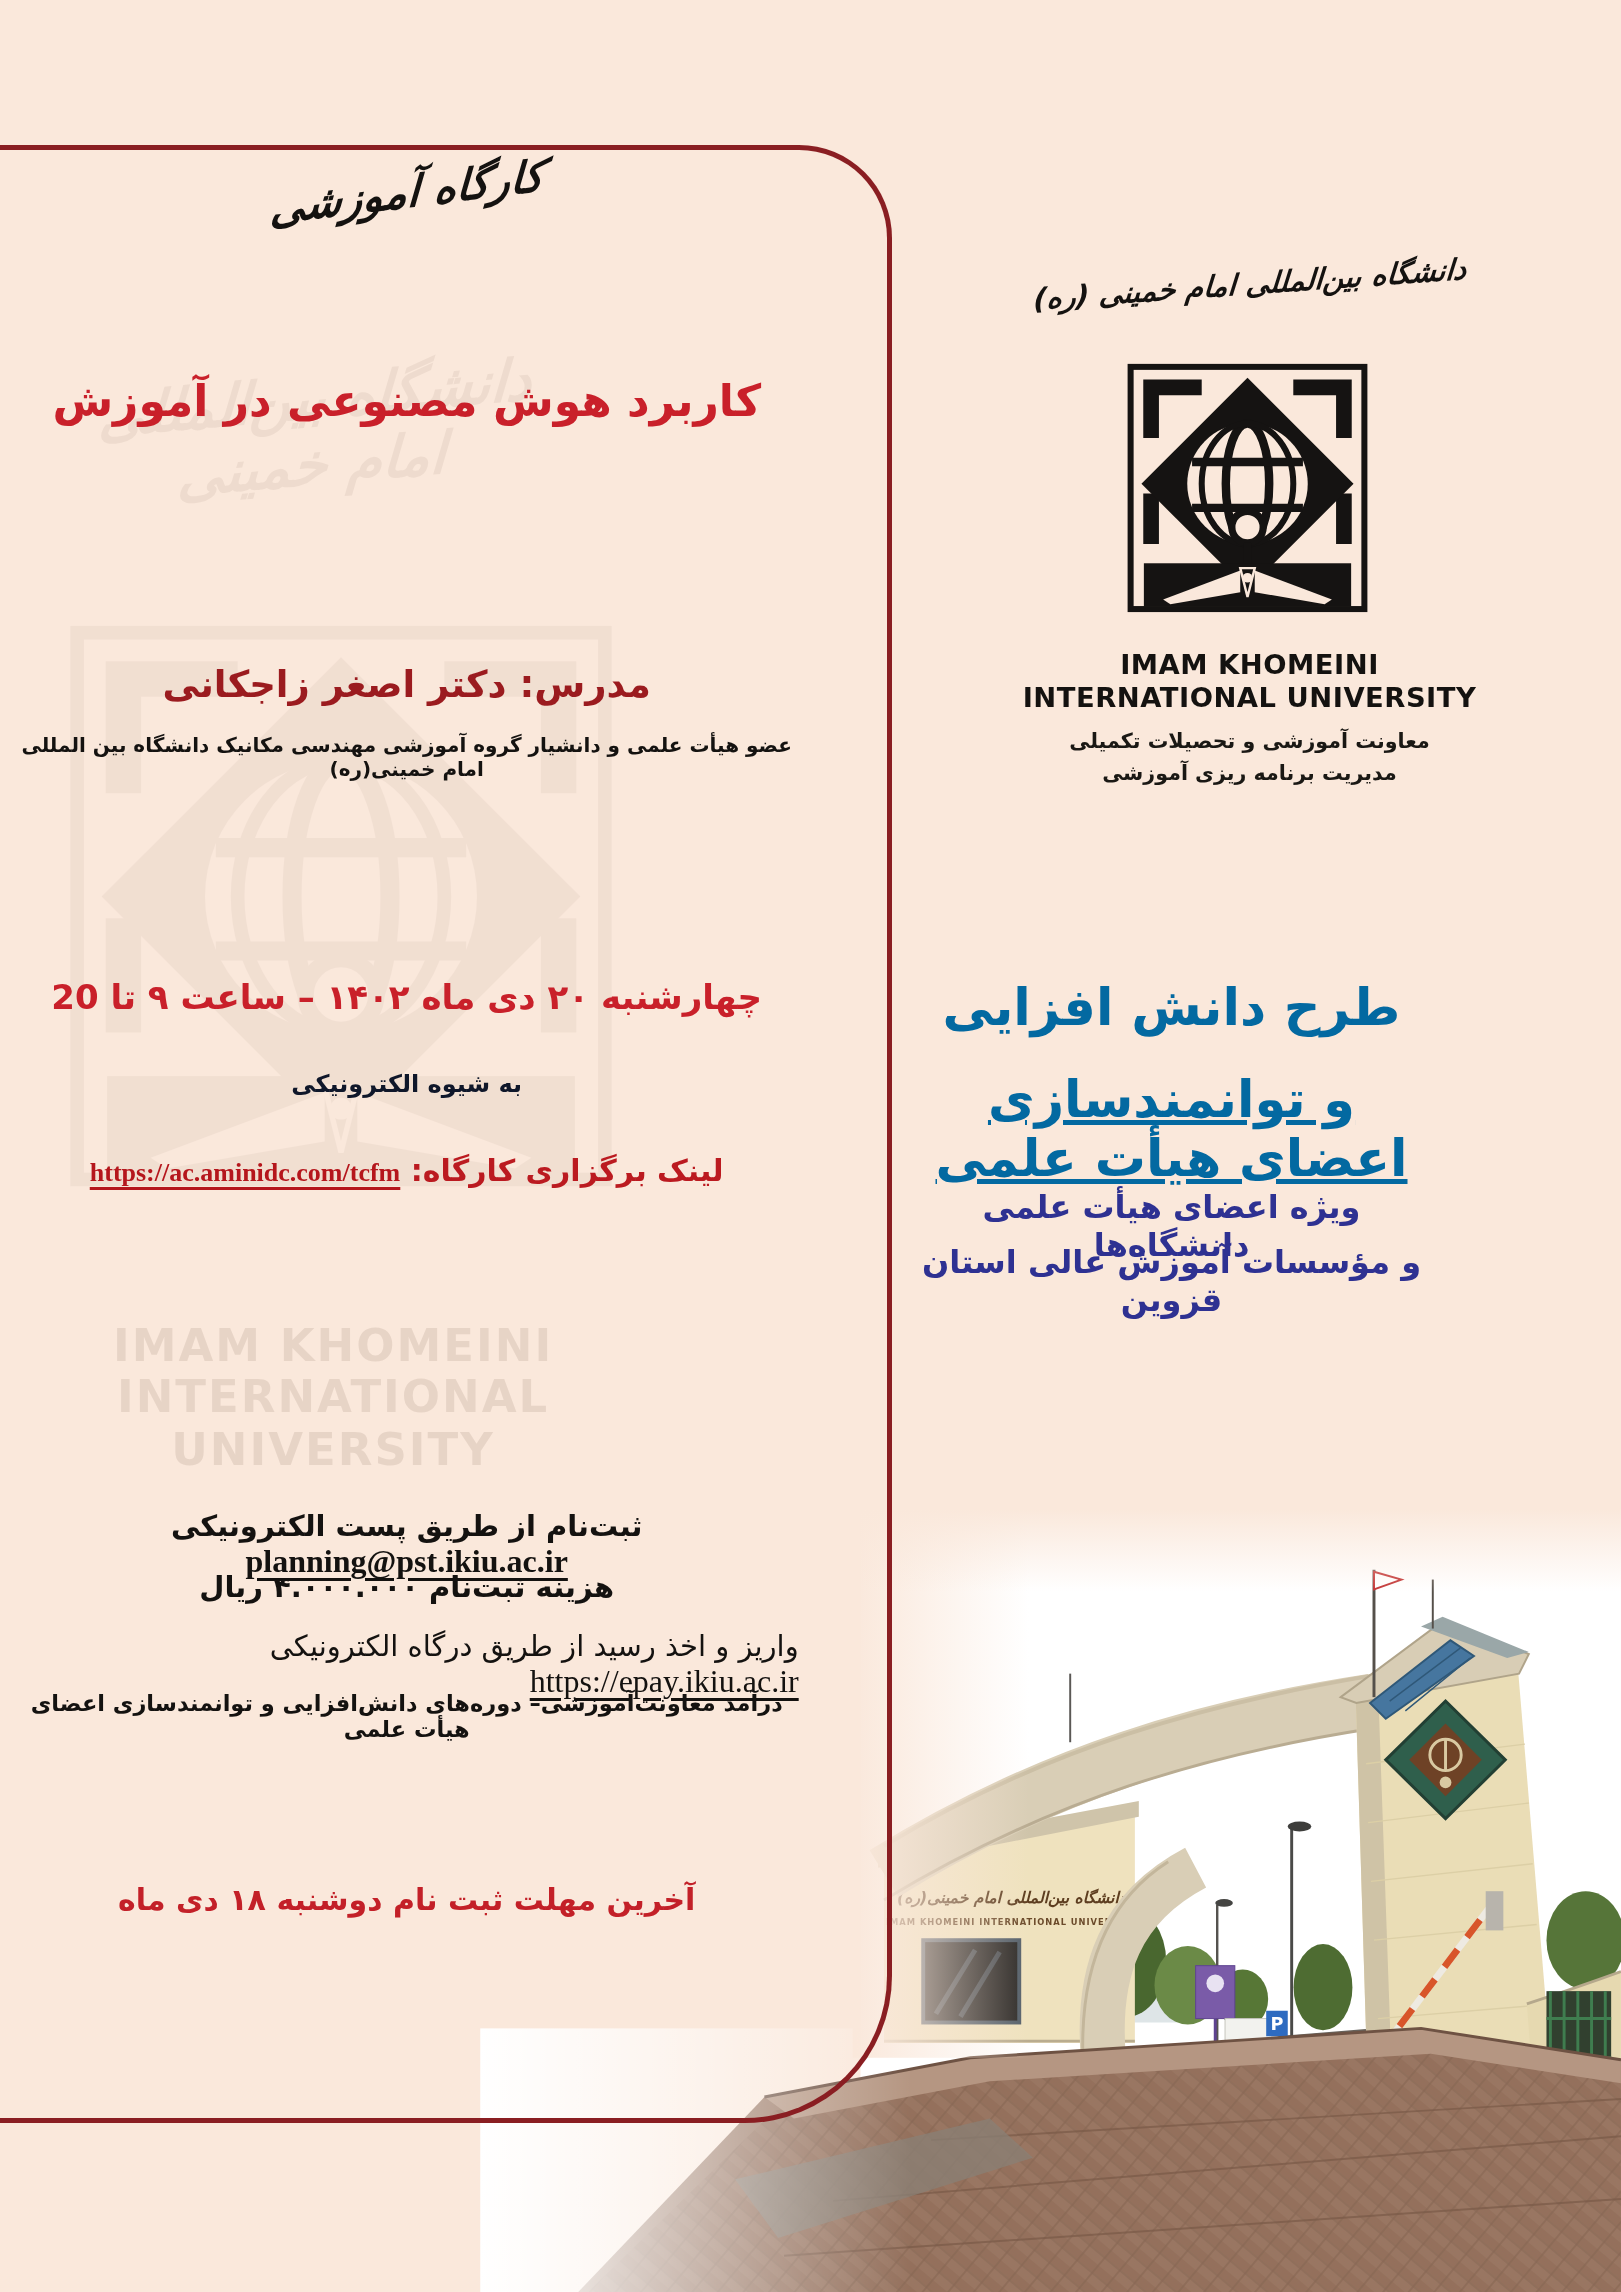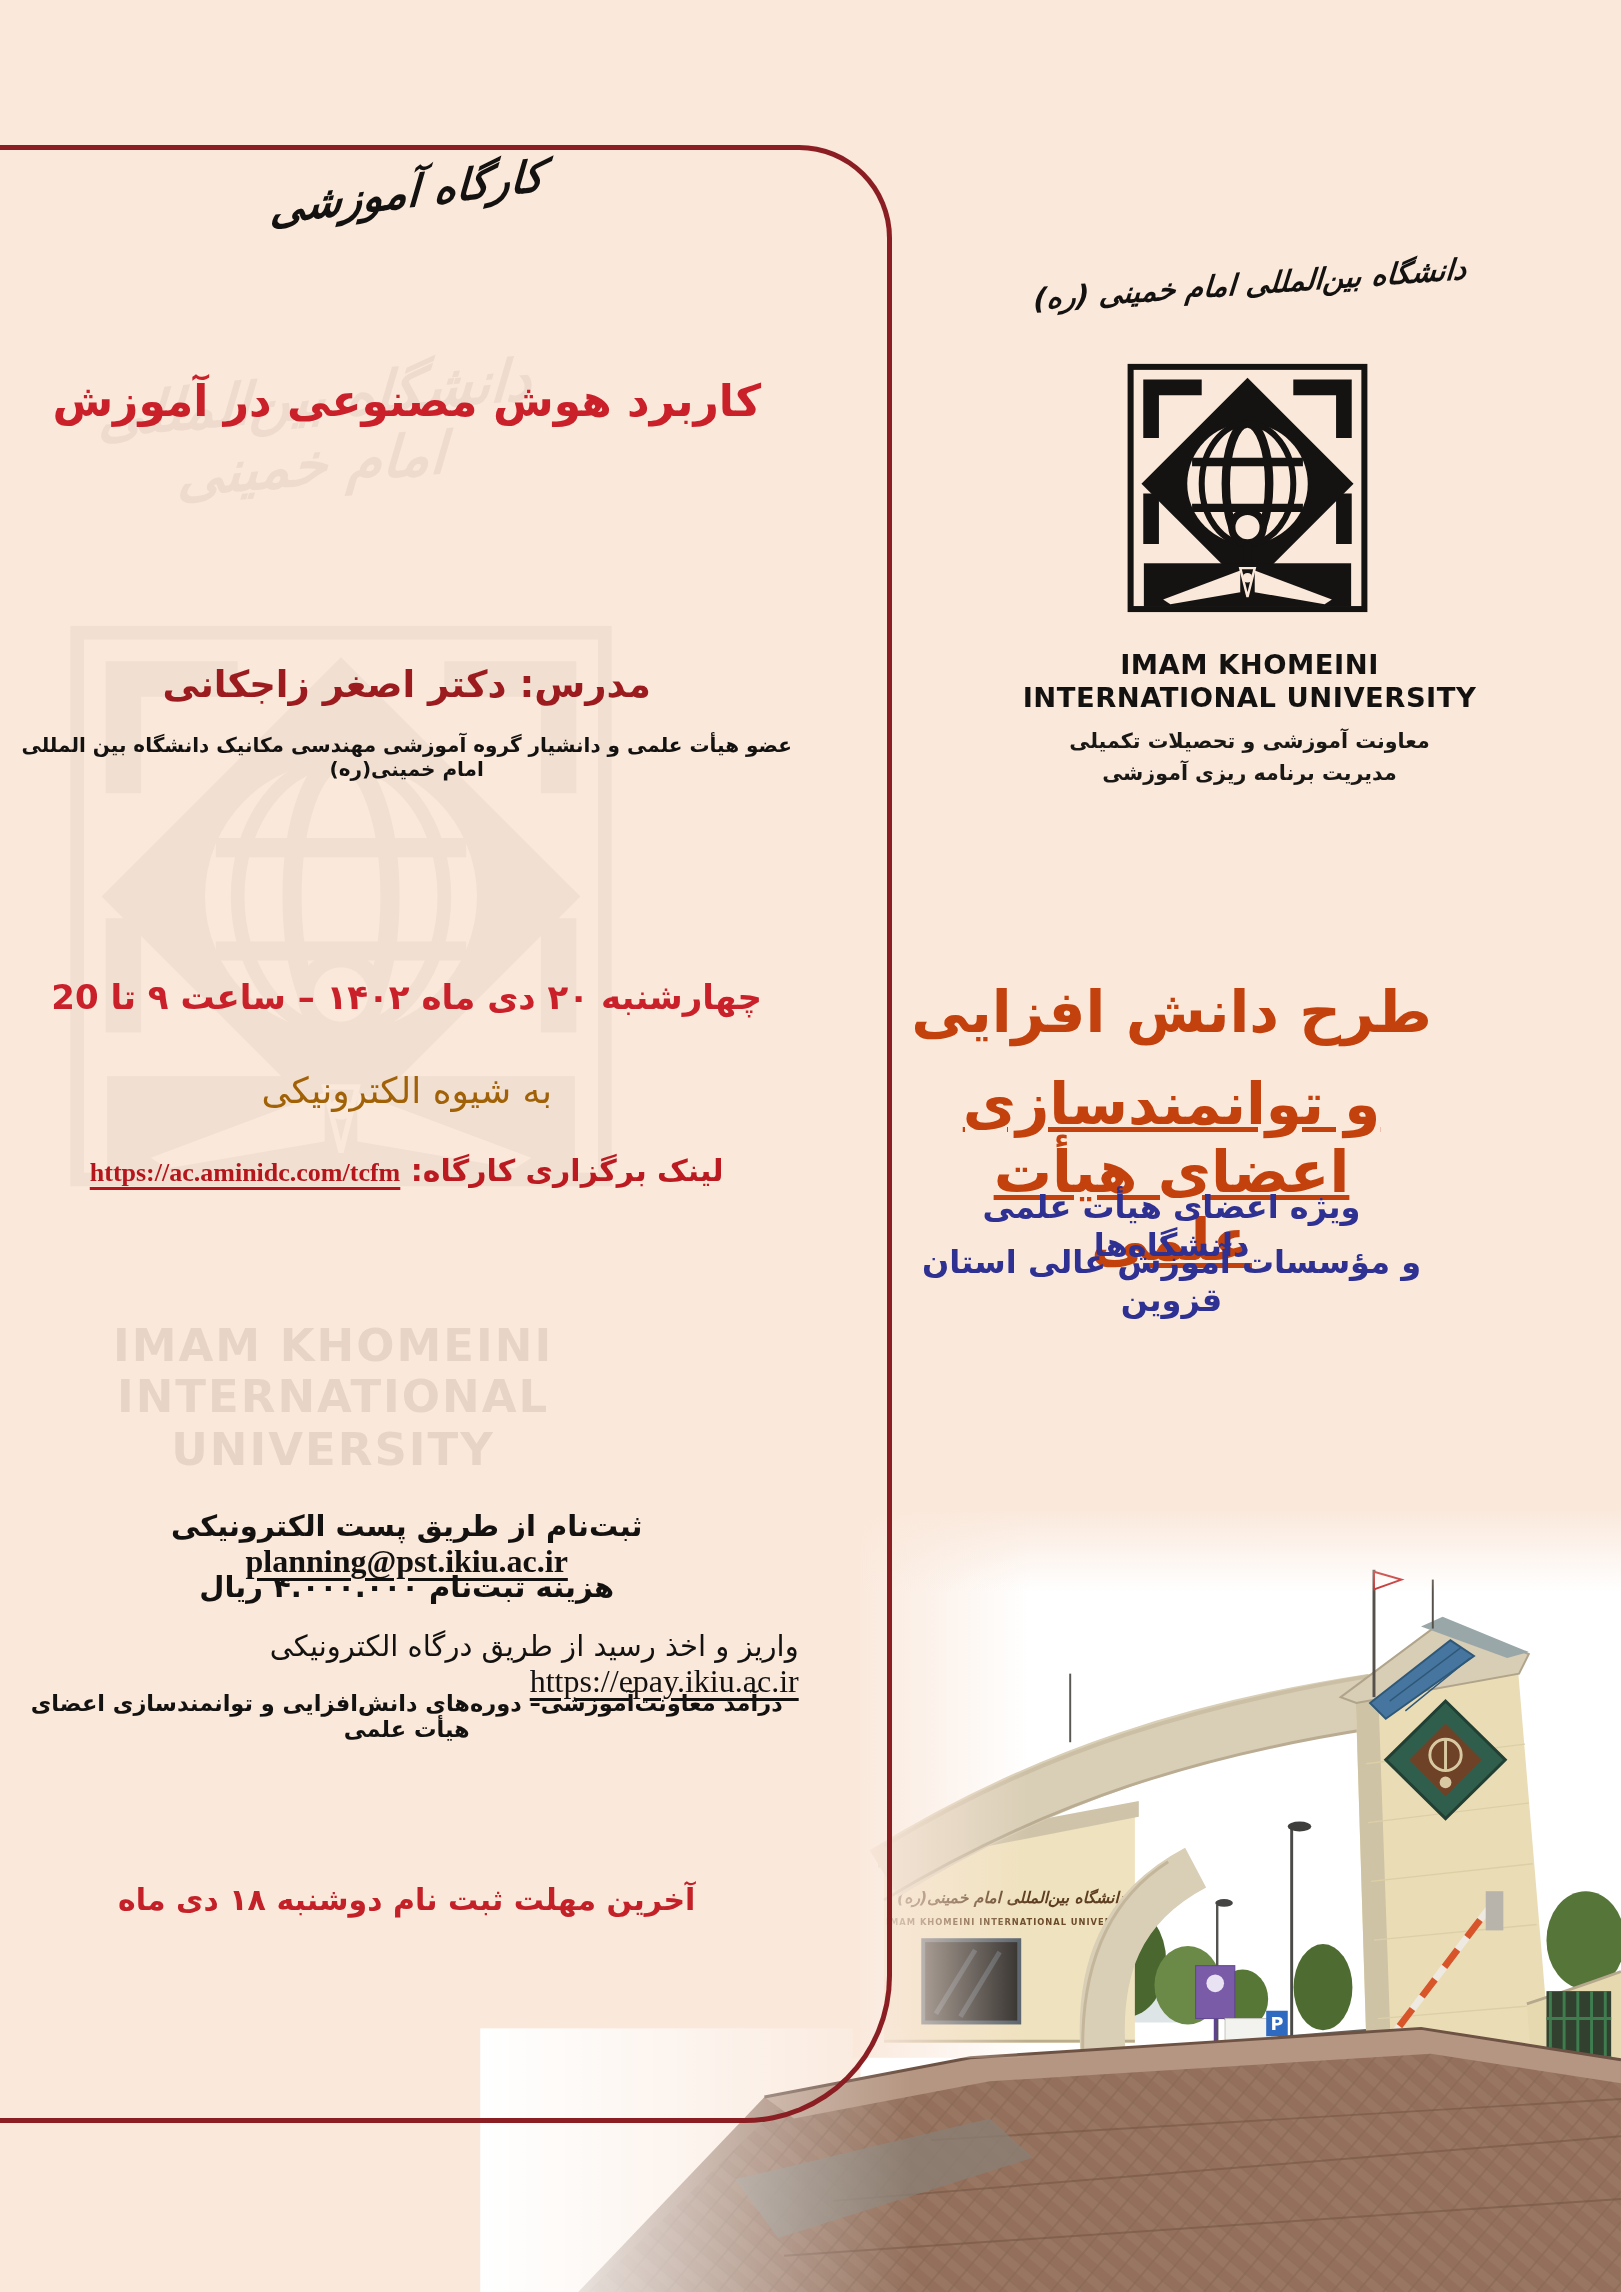--- a/index.html
+++ b/index.html
@@ -18,41 +18,41 @@
         letter-spacing:2px;opacity:.16;}
   .wm-en1{top:1319px;} .wm-en2{top:1370px;}
   
   .lp{position:absolute;left:14.7px;width:784px;text-align:center;z-index:4;}
   .calligraphy{top:167px;font-size:43px;font-weight:bold;color:#141210;
         transform:rotate(-7deg) skewX(-10deg);font-style:italic;}
   .main-title{top:375px;font-size:44px;font-weight:800;color:#C9202A;}
   .instructor{top:663px;font-size:37px;font-weight:800;color:#9B1B1F;}
   .affiliation{top:733px;font-size:20px;font-weight:bold;color:#141210;}
   .datetime{top:977px;font-size:34px;font-weight:800;color:#C9202A;}
-  .format{top:1070px;font-size:36px;font-weight:400;color:#a16207;}
+  .format{top:1070px;font-size:24px;font-weight:700;color:#0f172a;}
   .linkline{top:1153px;font-size:30px;font-weight:800;color:#BB1A20;}
   .regline{top:1509px;font-size:29px;font-weight:800;color:#141210;}
   .fee{top:1570px;font-size:29px;font-weight:800;color:#141210;}
   .payline{top:1629px;font-size:29px;font-weight:400;color:#141210;text-align:right;}
   .paynote{top:1690px;font-size:22.5px;font-weight:bold;color:#141210;}
   .deadline{top:1882px;font-size:30px;font-weight:800;color:#C32028;}
   .url{font-family:"Liberation Serif","DejaVu Serif",serif;text-decoration:underline;
         text-underline-offset:5.9px;text-decoration-thickness:2.9px;unicode-bidi:isolate;direction:ltr;}
   .url-red{color:#B5161C;font-size:26px;}
   .url-dark{color:#141210;font-size:32px;}
   
   .rp{position:absolute;text-align:center;z-index:4;}
   .uni-callig{left:1010px;top:267px;width:480px;font-size:29px;font-weight:bold;color:#141210;
         font-style:italic;transform:rotate(-4deg) skewX(-8deg);}
   .logo-box{left:1127px;top:363px;width:241px;height:271px;}
   .en-name{left:1019px;width:461px;font-weight:800;color:#141210;letter-spacing:0.5px;}
   .en1{top:649px;font-size:27.4px;} .en2{top:682px;font-size:27.4px;}
   .dept{left:1019px;width:461px;font-size:20.6px;font-weight:bold;color:#1A1814;}
   .dept1{top:729px;} .dept2{top:761px;}
-  .program{left:910px;width:523px;font-size:58px;font-weight:800;color:#c2410c;}
+  .program{left:910px;width:523px;font-size:51px;font-weight:800;color:#0369a1;}
   .program1{top:978px;} .program2{top:1070px;text-decoration:underline;}
   .aud{left:910px;width:523px;font-size:32px;font-weight:800;color:#2E3192;}
   .aud1{top:1188px;} .aud2{top:1243px;}
   
   .photo{position:absolute;left:441px;top:1509px;width:1180px;height:783px;z-index:2;}
 </style>
 </head>
 <body>
 
 <div class="page">

